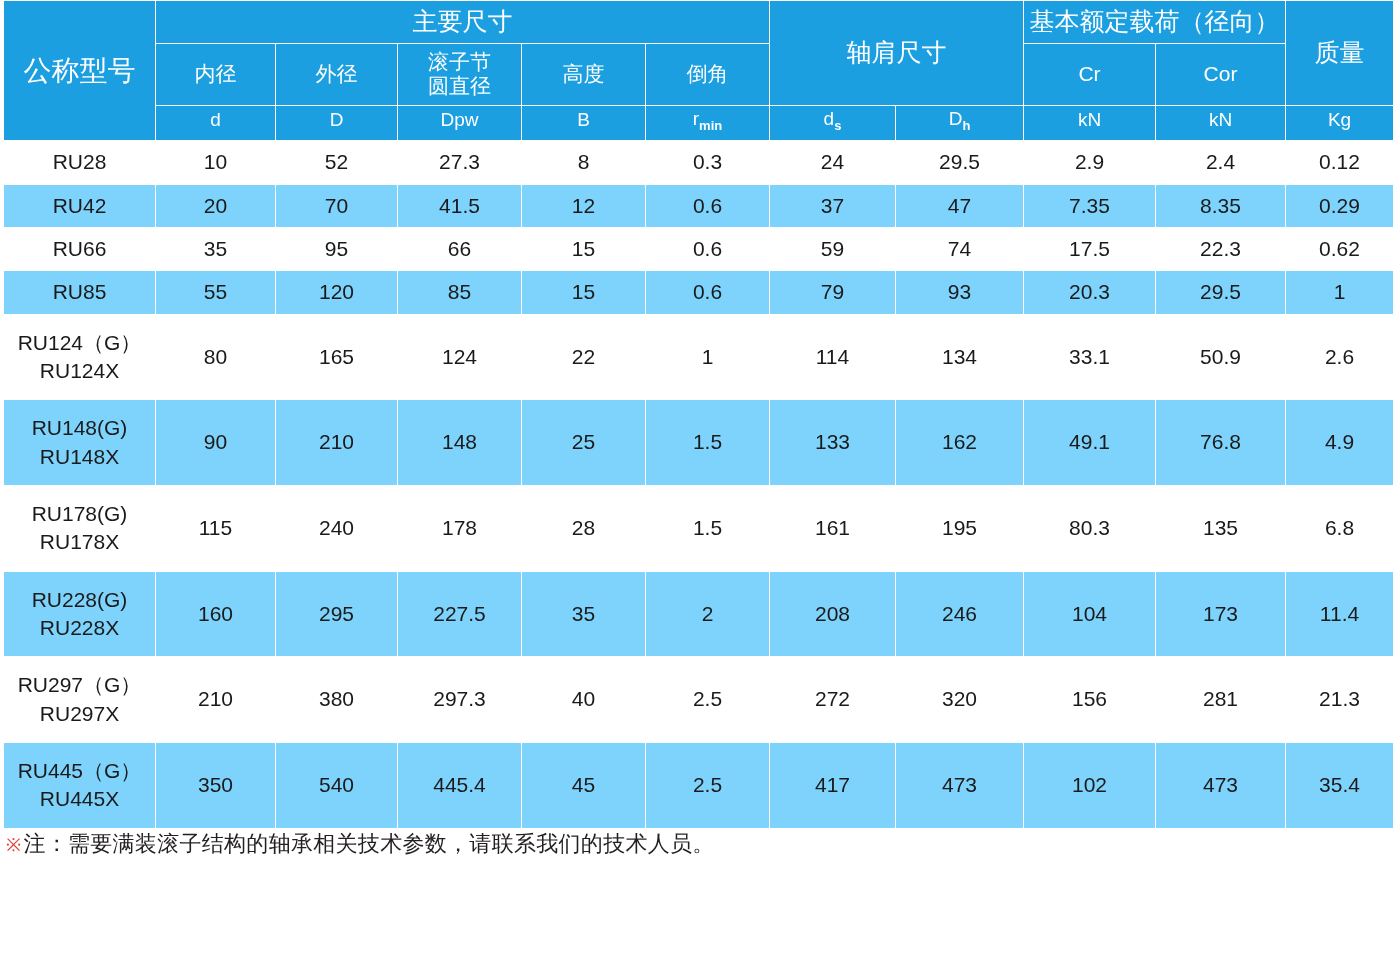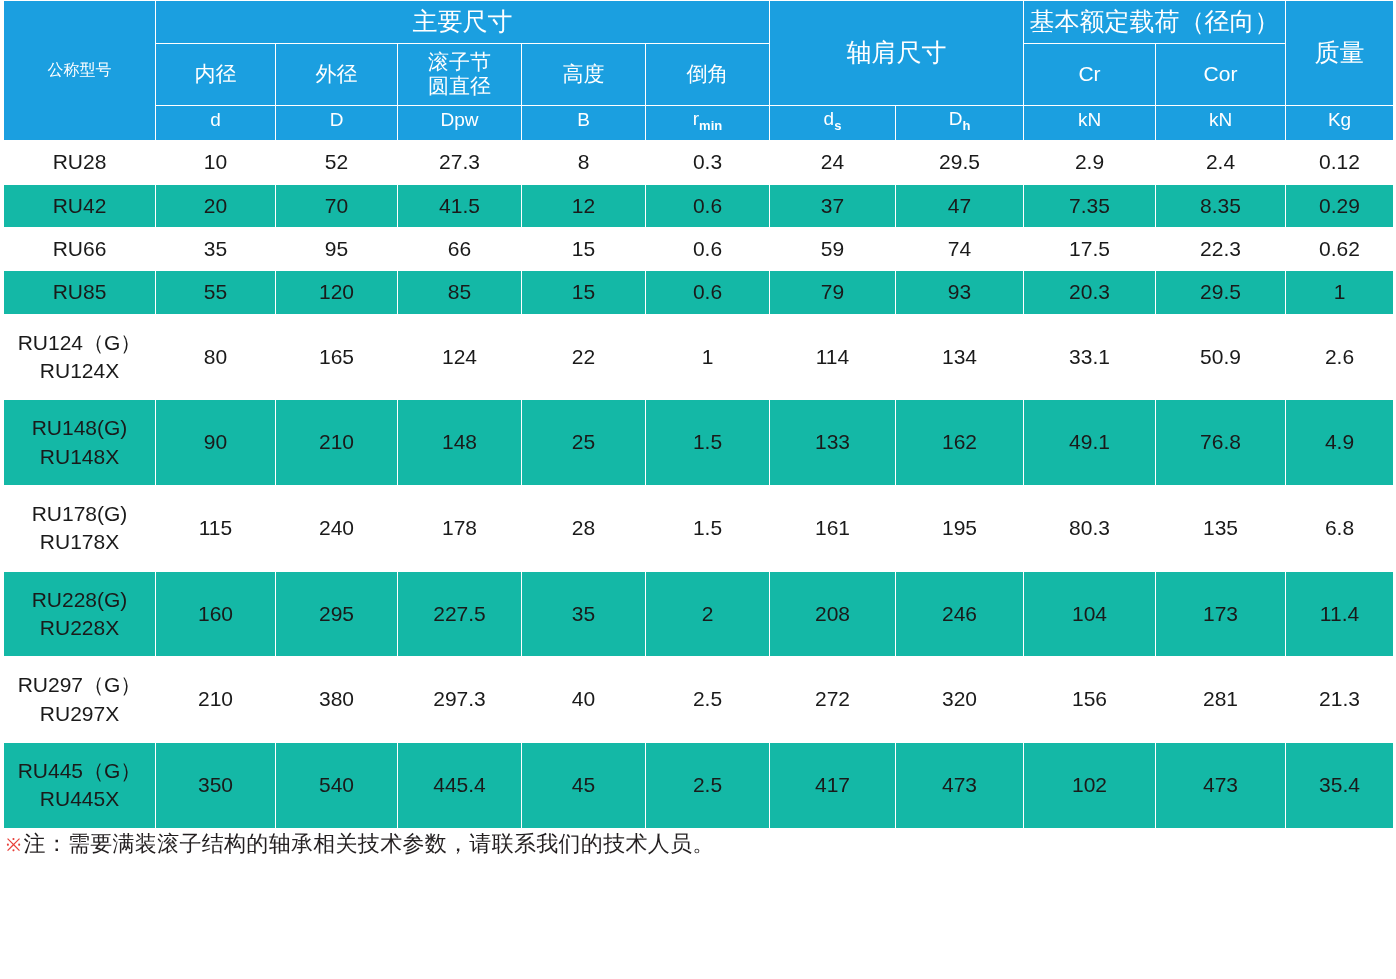--- a/index.html
+++ b/index.html
@@ -63,37 +63,37 @@
   }
   thead th.sub {
     font-size: 21px;
   }
   thead th.symbolrow {
     font-size: 19px;
     padding-top: 2px;
     padding-bottom: 7px;
   }
   thead th.nameCell {
-    font-size: 16px;
+    font-size: 28px;
   }
   .sub-small {
     font-size: 13px;
     vertical-align: sub;
     font-weight: bold;
   }
   tbody td {
     font-size: 21px;
     padding: 7px 2px;
     line-height: 1.35;
     background: #ffffff;
     color: #1a1a1a;
     border: 1px solid #ffffff;
   }
   tbody tr.alt td {
-    background: #14b8a6;
+    background: #7dd3fc;
   }
   tbody tr.tall td {
     padding-top: 14px;
     padding-bottom: 14px;
   }
   tbody td.model {
     white-space: pre-line;
   }
   .note {
     padding-left: 6px;

